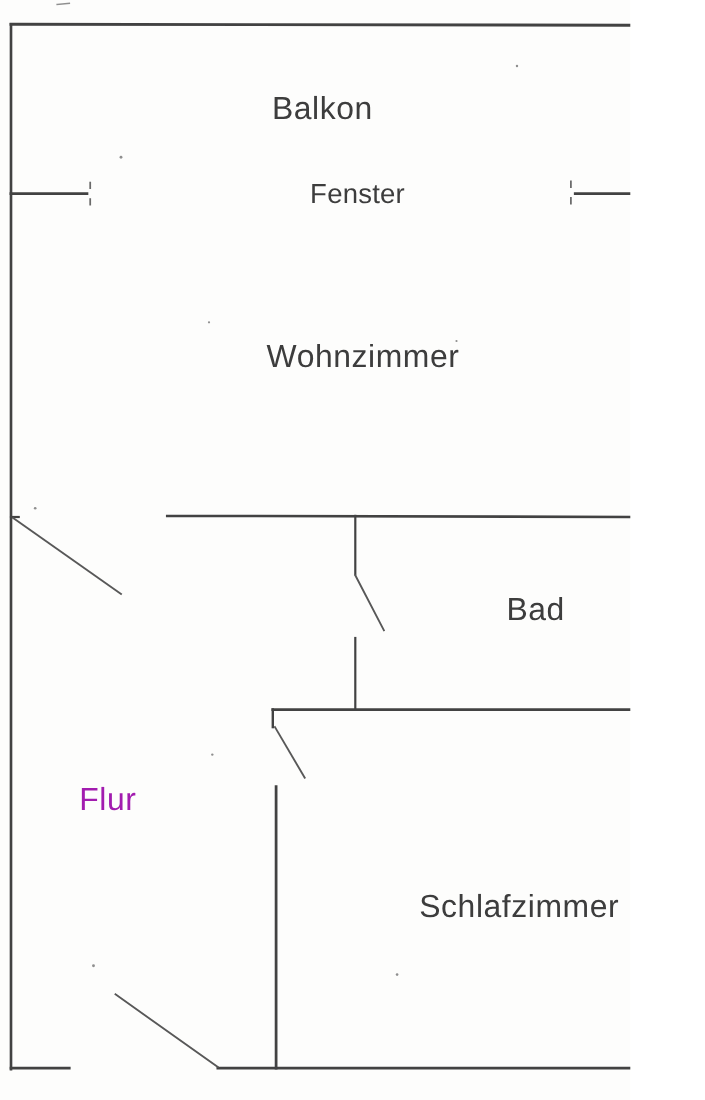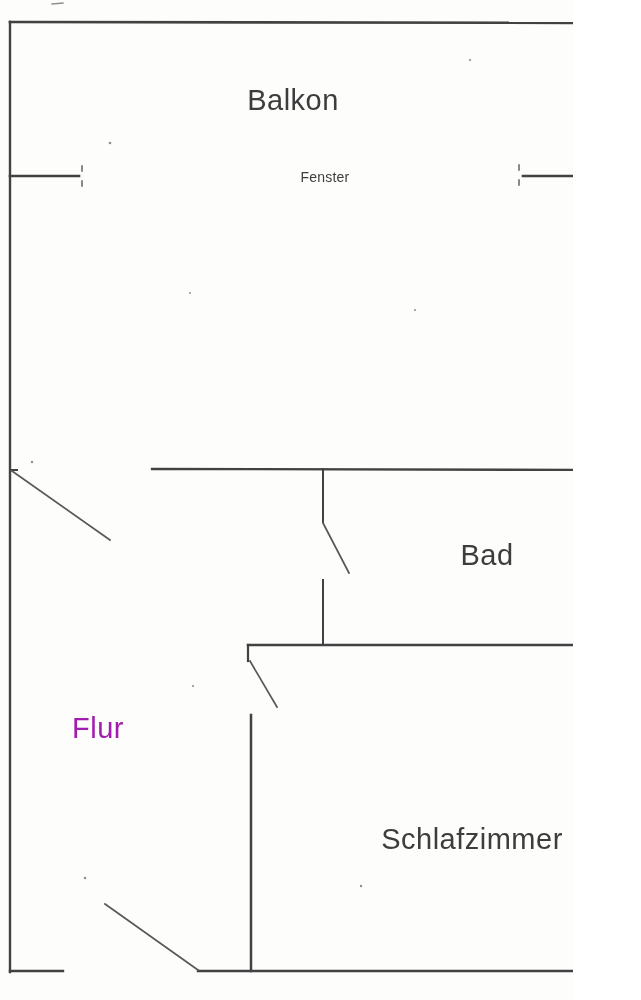--- a/index.html
+++ b/index.html
@@ -23,29 +23,29 @@
   .room-label {
     position: absolute;
     transform: translate(-50%, -50%);
     color: #3d3d3d;
     font-size: 29px;
     letter-spacing: 0.5px;
     white-space: nowrap;
     user-select: none;
   }
   .room-label.small {
-    font-size: 14px;
+    font-size: 25px;
     letter-spacing: 0.2px;
   }
   #label-balkon       { left: 293px; top: 100px; }
   #label-fenster      { left: 325px; top: 177px; }
   #label-wohnzimmer   { left: 330px; top: 325px; }
   #label-bad          { left: 459px; top: 555px; margin-left: 28px; }
   #label-flur         { left:  98px; top: 728px; }
-  #label-schlafzimmer { left: 472px; top: 825px; margin-top: 14px; }
+  #label-schlafzimmer { left: 472px; top: 825px; }
 </style>
 </head>
 <body>
 
 <div class="plan" style="background: rgb(253, 253, 252);">
   <svg id="plan-lines" width="641" height="1000" viewBox="0 0 641 1000">
       <line x1="10" y1="22" x2="620" y2="23" stroke="#424242" stroke-width="2.6" stroke-linecap="square"></line>
       <line x1="10" y1="22" x2="10" y2="972" stroke="#424242" stroke-width="2.4" stroke-linecap="square"></line>
       <line x1="620" y1="23" x2="620" y2="972" stroke="#424242" stroke-width="2.4" stroke-linecap="square"></line>
       <line x1="10" y1="971" x2="63" y2="971" stroke="#424242" stroke-width="2.4" stroke-linecap="square"></line>
@@ -75,19 +75,20 @@
       <circle cx="415" cy="310" r="1" fill="#8f8f8f"></circle>
       <circle cx="193" cy="686" r="1.1" fill="#8f8f8f"></circle>
       <circle cx="85" cy="878" r="1.3" fill="#8f8f8f"></circle>
       <circle cx="361" cy="886" r="1.2" fill="#8f8f8f"></circle>
     </svg>
 
   <div class="room-label" id="label-balkon" style="color: rgb(61, 61, 61);">Balkon</div>
 
   <div class="room-label small" id="label-fenster" style="color: rgb(61, 61, 61);">Fenster</div>
 
+  <div class="room-label" id="label-wohnzimmer" style="color: rgb(61, 61, 61);">Wohnzimmer</div>
 
   <div class="room-label" id="label-bad" style="color: rgb(61, 61, 61);">Bad</div>
 
   <div class="room-label" id="label-flur" style="color: #a21caf;">Flur</div>
 
   <div class="room-label" id="label-schlafzimmer" style="color: rgb(61, 61, 61);">Schlafzimmer</div>
 </div>
 
 </body></html>

